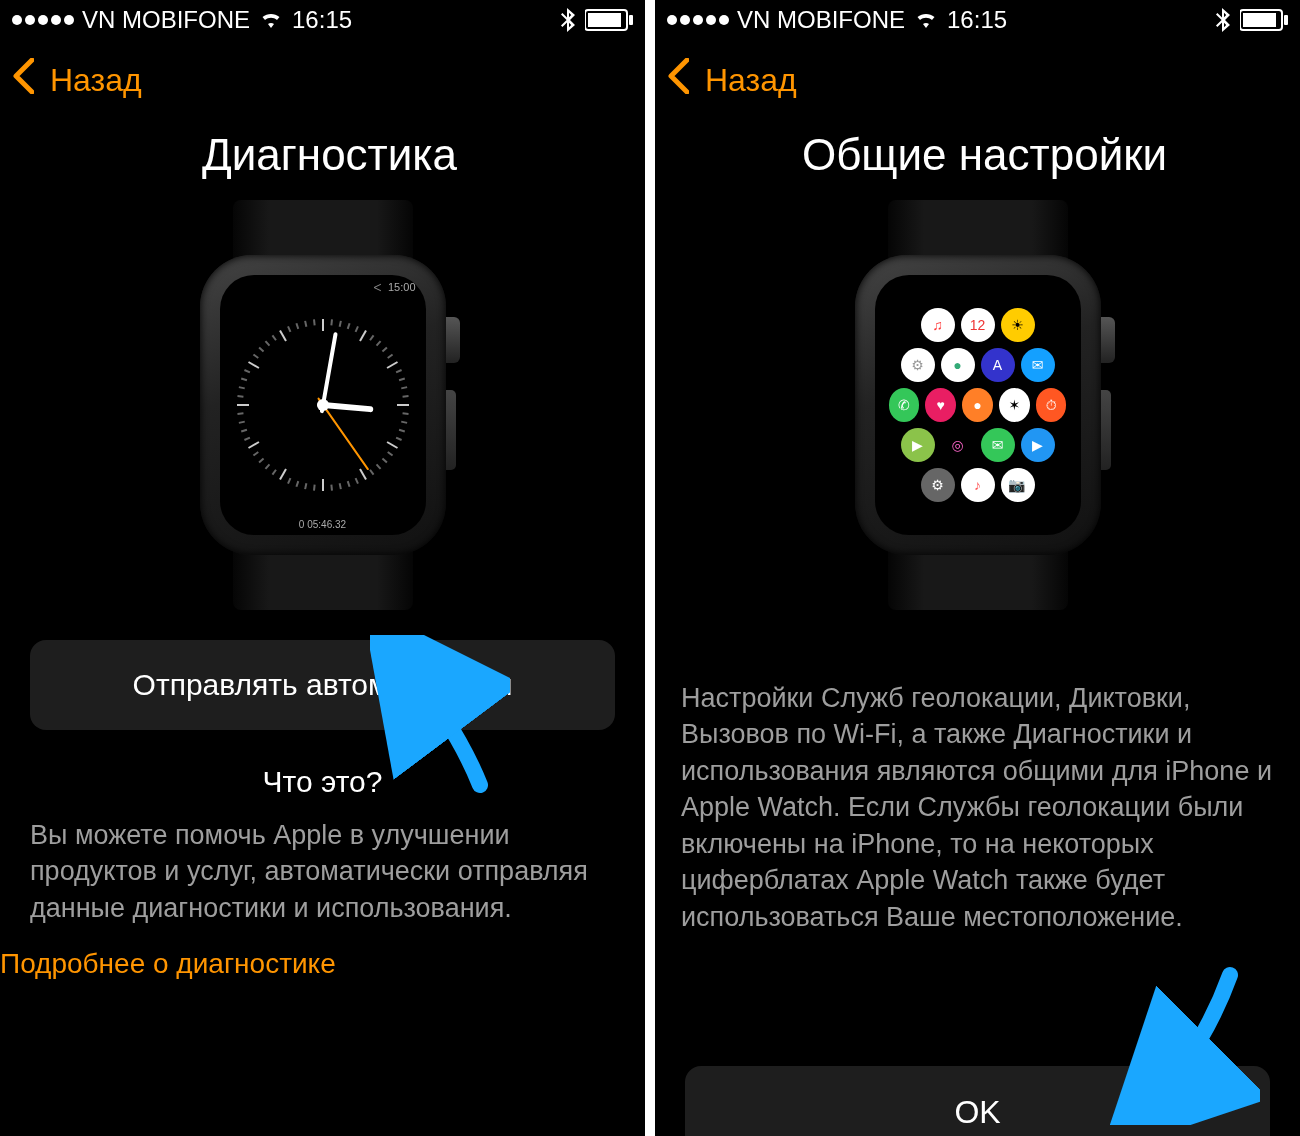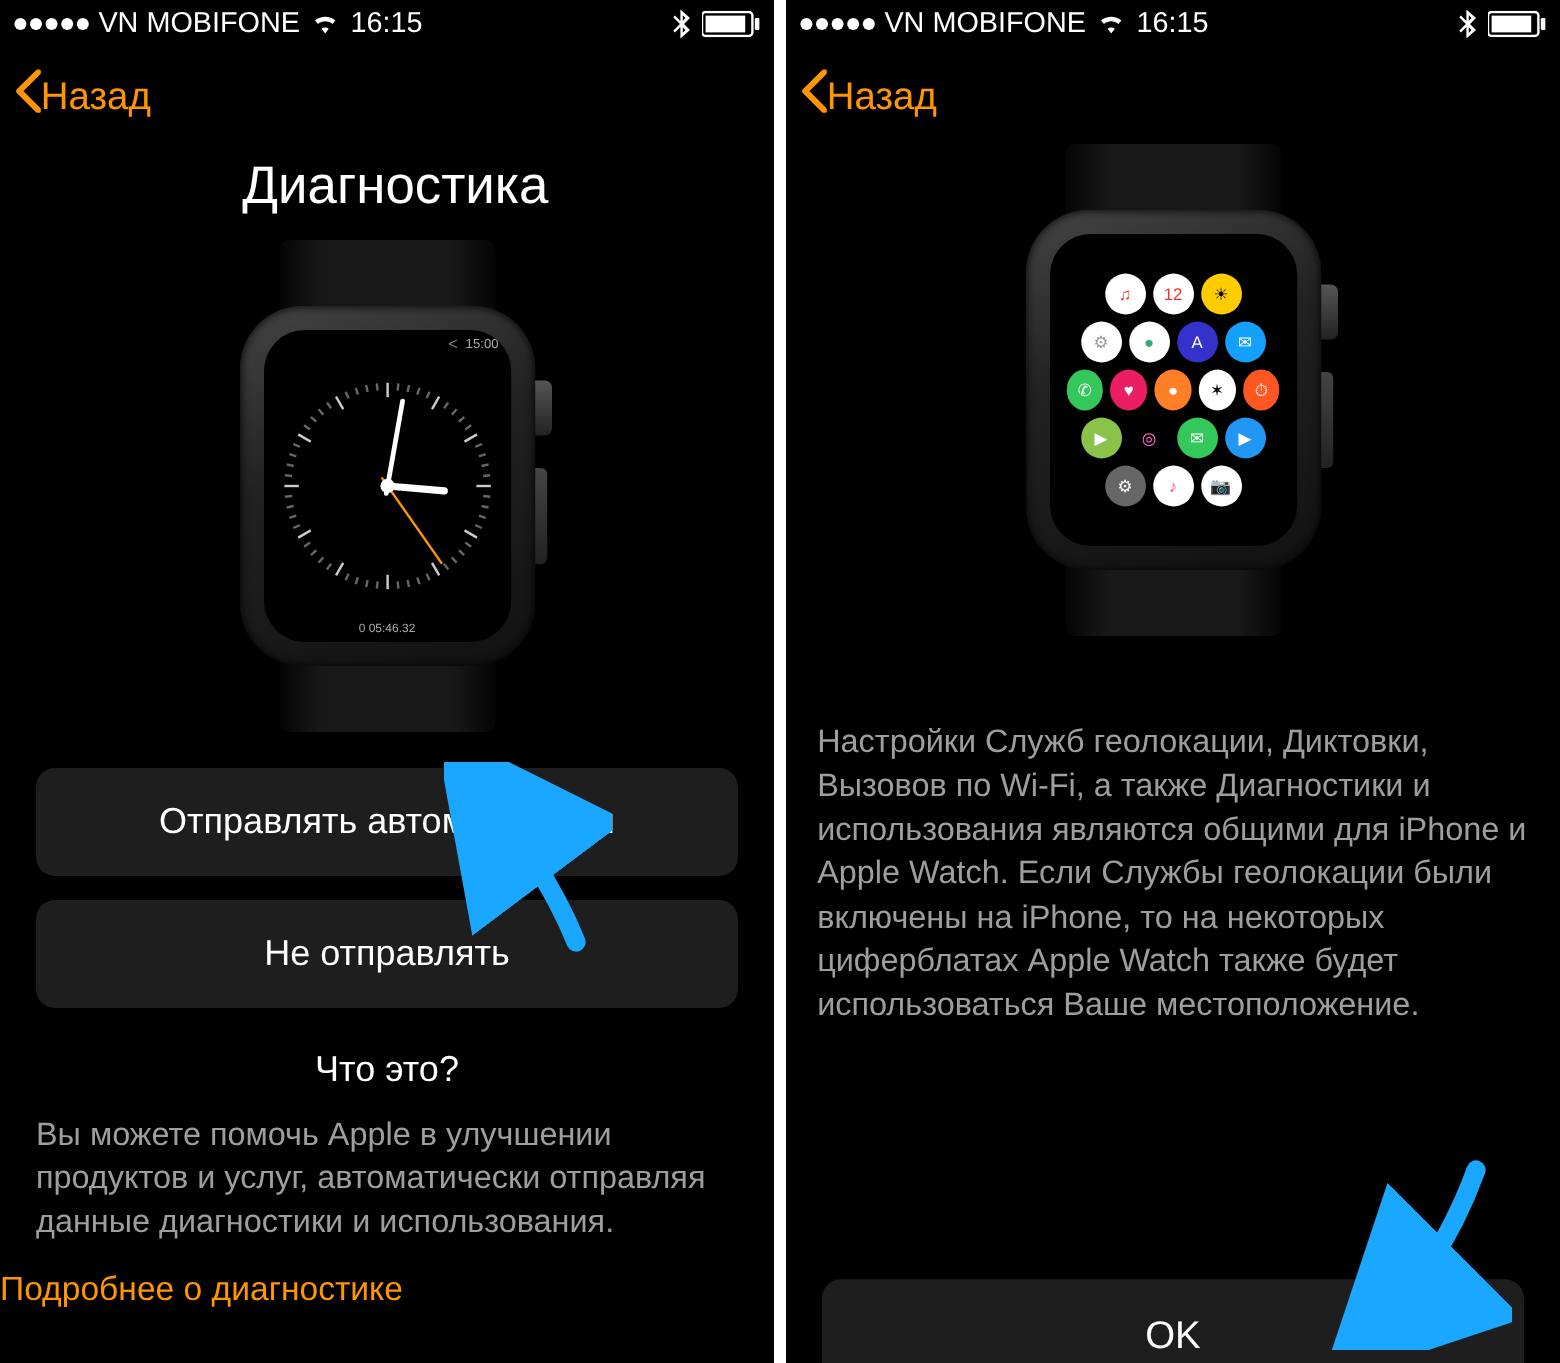--- a/index.html
+++ b/index.html
@@ -36,21 +36,21 @@
     height: 80px;
     display: flex;
     align-items: center;
     padding: 0 12px;
   }
   .back-btn {
     display: flex;
     align-items: center;
     color: #ff9500;
     font-size: 32px;
-    gap: 0;
+    gap: 16px;
   }
   .page-title {
     text-align: center;
     color: #fff;
     font-size: 44px;
     font-weight: 400;
     margin-top: 10px;
     margin-bottom: 20px;
     margin-left: 14px;
   }
@@ -315,21 +315,20 @@
           <div class="hand min"></div>
           <div class="hand sec"></div>
           <div class="center-dot"></div>
           <span class="face-label" style="bottom:5px;left:50%;transform:translateX(-50%);font-size:10px;">0 05:46.32</span>
         </div>
       </div>
     </div>
   </div>
 
   <div class="option-btn">Отправлять автоматически</div>
-  <div class="option-btn">Не отправлять</div>
 
   <div class="subhead">Что это?</div>
   <div class="body-text">Вы можете помочь Apple в улучшении продуктов и услуг, автоматически отправляя данные диагностики и использования.</div>
   <div class="link-text">Подробнее о диагностике</div>
 
   <svg class="arrow-annotation" style="left:370px;top:635px" width="140" height="160" viewBox="0 0 140 160">
     <defs>
         <marker id="ah1" markerWidth="10" markerHeight="10" refX="6" refY="5" orient="auto">
           <path d="M0 0L10 5L0 10z" fill="#1aa7ff"></path>
         </marker>
@@ -376,20 +375,21 @@
     <div class="back-btn">
       <span>
         <svg width="22" height="36" viewBox="0 0 22 36">
             <path d="M20 2L4 18l16 16" fill="none" stroke="#ff9500" stroke-width="5" stroke-linecap="round" stroke-linejoin="round"></path>
           </svg>
       </span>
       <span>Назад</span>
     </div>
   </div>
 
+  <div class="page-title">Общие настройки</div>
 
   <div class="watch-wrap">
     <div class="watch">
       <div class="strap top"></div>
       <div class="strap bottom"></div>
       <div class="watch-body">
         <div class="crown"></div>
         <div class="side-btn"></div>
         <div class="screen">
           <div class="app-grid" id="app-grid">

